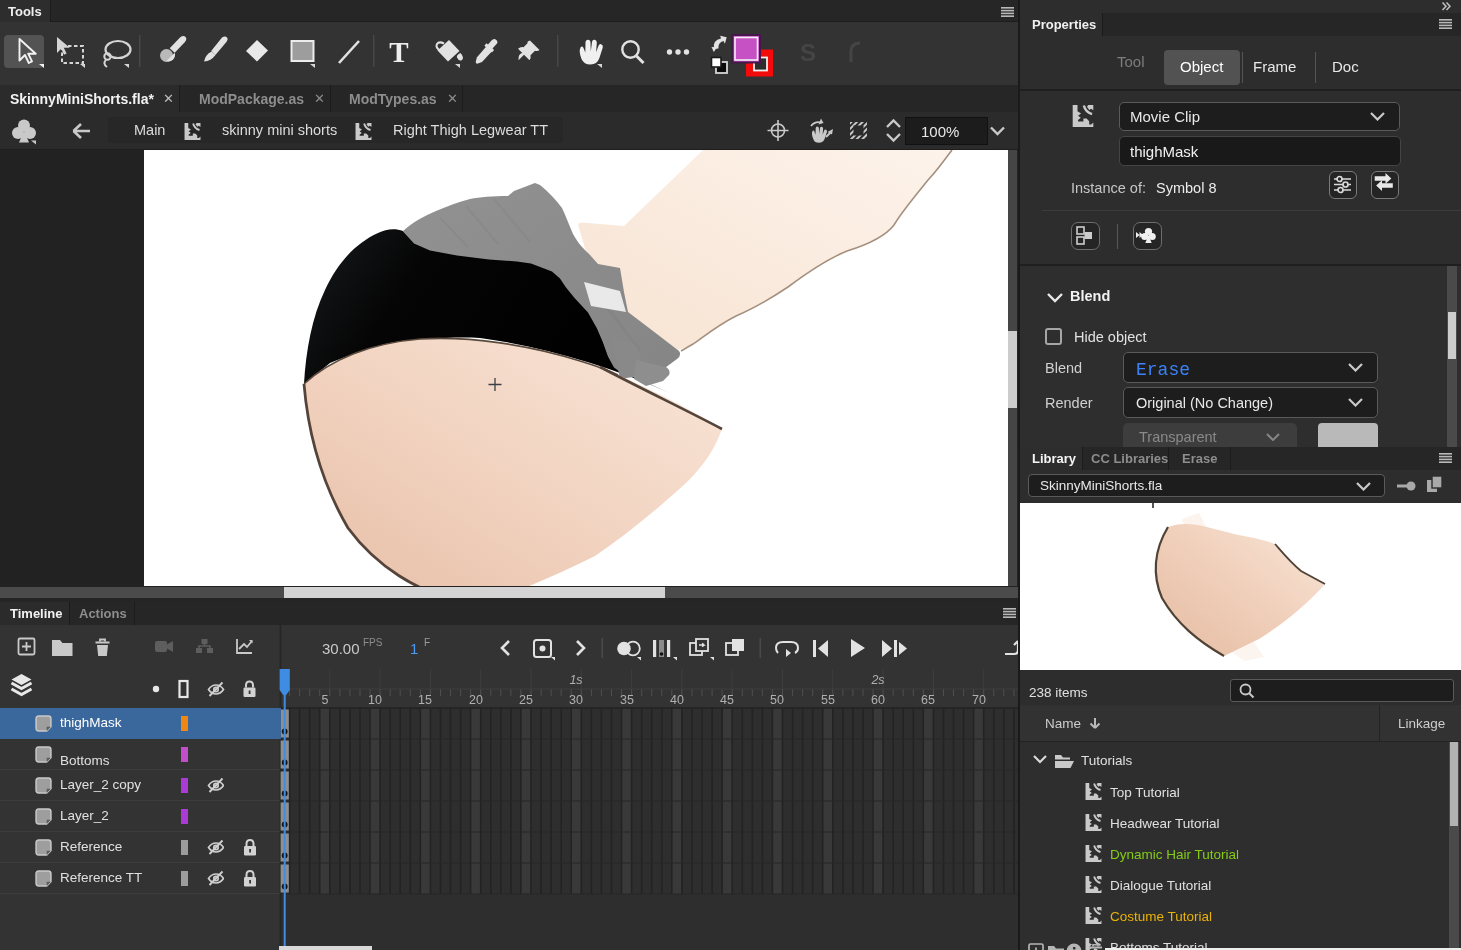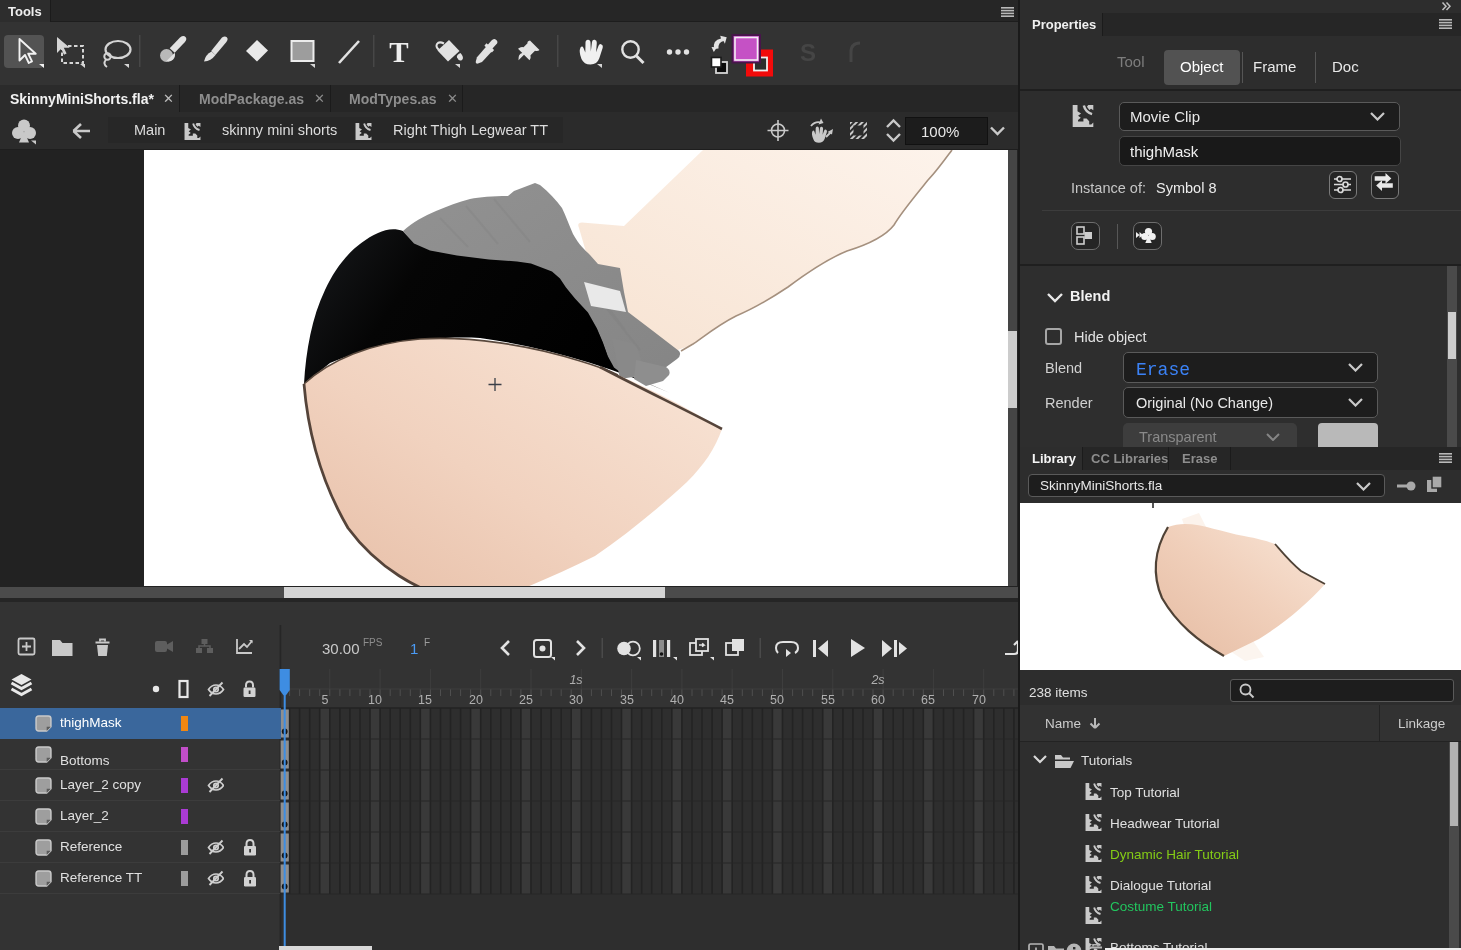--- a/index.html
+++ b/index.html
@@ -252,20 +252,29 @@
     <div class="abs" style="left:284px;top:437px;width:381px;height:12px;background:#d4d4d4;"></div>
     <div class="abs" style="left:0;top:448px;width:1018px;height:4px;background:#252525;"></div>
 
     <div class="abs" style="left:1008px;top:0;width:9px;height:436px;background:#454545;"></div>
     <div class="abs" style="left:1008px;top:181px;width:9px;height:77px;background:#cccccc;"></div>
     <div class="abs" style="left:1017px;top:0;width:1px;height:436px;background:#242424;"></div>
   </div>
 
   <div class="abs" id="timelinepanel" style="left:0;top:602px;width:1018px;height:348px;background:#333;">
 
+    <div class="abs" style="left:0;top:0;width:1018px;height:23px;background:#262626;">
+      <div class="abs" style="left:0;top:0;width:70px;height:23px;background:#2b2b2b;border-right:1px solid #1b1b1b;"></div>
+      <div class="txt" style="left:10px;top:4px;font-size:13px;font-weight:bold;color:#f2f2f2;">Timeline</div>
+      <div class="txt" style="left:79px;top:4px;font-size:13px;font-weight:bold;color:#8d8d8d;">Actions</div>
+      <div class="abs" style="left:134px;top:0;width:1px;height:23px;background:#1b1b1b;"></div>
+      <svg class="abs" style="left:1003px;top:6px;" width="13" height="10" viewBox="0 0 13 10">
+            <use href="#burger4"></use>
+          </svg>
+    </div>
 
     <svg width="1018" height="348" viewBox="0 0 1018 348" style="position:absolute;left:0;top:0;">
       <rect x="281" y="66" width="737" height="282" fill="#2e2e2e"></rect>
       <rect x="281" y="66" width="737" height="40" fill="#333"></rect>
       <g id="rulergen">
       <rect x="279.6" y="23" width="1.6" height="325" fill="#262626"></rect>
       <rect x="319.7" y="106" width="10.06" height="186" fill="#393939"></rect>
       <rect x="370.0" y="106" width="10.06" height="186" fill="#393939"></rect>
       <rect x="420.3" y="106" width="10.06" height="186" fill="#393939"></rect>
       <rect x="470.6" y="106" width="10.06" height="186" fill="#393939"></rect>
@@ -695,21 +704,21 @@
             <use href="#symicon"></use>
           </svg>
       <div class="txt" style="left:90px;top:105px;font-size:13.5px;color:#84cc16;">Dynamic Hair Tutorial</div>
       <svg class="abs" style="left:65px;top:134px;" width="17" height="17" viewBox="0 0 16 16">
             <use href="#symicon"></use>
           </svg>
       <div class="txt" style="left:90px;top:136px;font-size:13.5px;color:#e0e0e0;">Dialogue Tutorial</div>
       <svg class="abs" style="left:65px;top:165px;" width="17" height="17" viewBox="0 0 16 16">
             <use href="#symicon"></use>
           </svg>
-      <div class="txt" style="left:90px;top:157px;font-size:13.5px;color:#22c55e;">Costume Tutorial</div>
+      <div class="txt" style="left:90px;top:167px;font-size:13.5px;color:#eab308;">Costume Tutorial</div>
       <svg class="abs" style="left:65px;top:196px;" width="17" height="17" viewBox="0 0 16 16">
             <use href="#symicon"></use>
           </svg>
       <div class="txt" style="left:90px;top:198px;font-size:13.5px;color:#e0e0e0;">Bottoms Tutorial</div>
       <div class="abs" style="left:429px;top:0;width:10px;height:215px;background:#4a4a4a;"></div>
       <div class="abs" style="left:430px;top:0;width:8px;height:84px;background:#b2b2b2;"></div>
     </div>
 
     <svg class="abs" style="left:8px;top:496px;" width="80" height="18" viewBox="0 0 80 18">
       <g stroke="#b5b5b5" stroke-width="1.7" fill="none">

